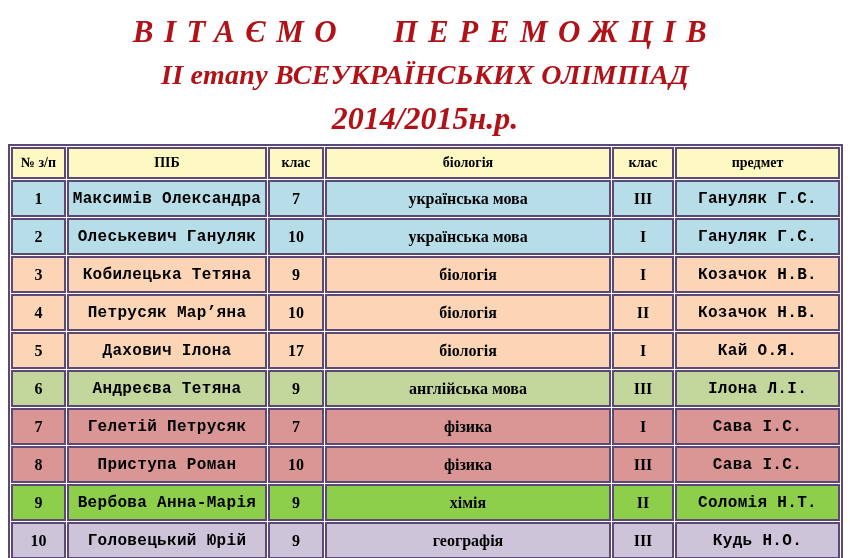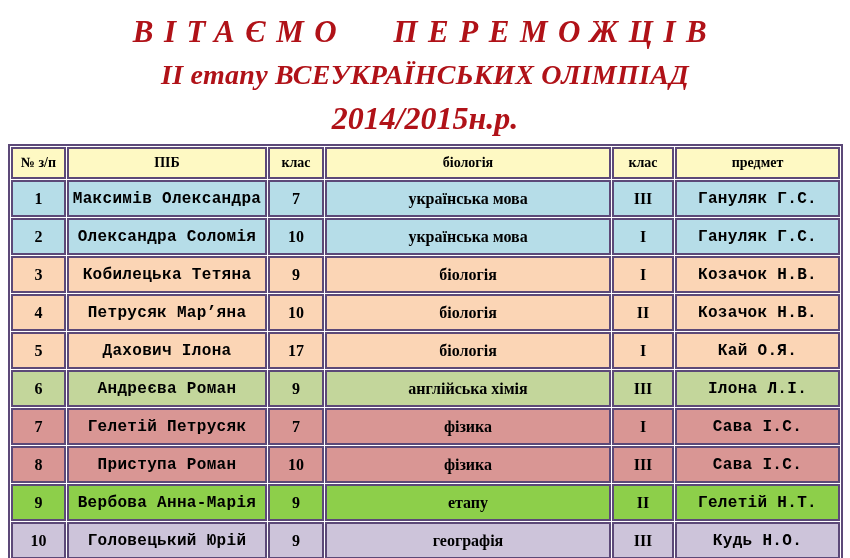--- a/index.html
+++ b/index.html
@@ -111,21 +111,21 @@
       <tr style="background-color: rgb(182, 221, 232);">
         <td class="cell-num">1</td>
         <td class="cell-name">Максимів Олександра</td>
         <td class="cell-grade">7</td>
         <td class="cell-subject">українська мова</td>
         <td class="cell-place">III</td>
         <td class="cell-teacher">Гануляк Г.С.</td>
       </tr>
       <tr style="background-color: rgb(182, 221, 232);">
         <td class="cell-num">2</td>
-        <td class="cell-name">Олександра Соломія</td>
+        <td class="cell-name">Олеськевич Гануляк</td>
         <td class="cell-grade">10</td>
         <td class="cell-subject">українська мова</td>
         <td class="cell-place">I</td>
         <td class="cell-teacher">Гануляк Г.С.</td>
       </tr>
       <tr style="background-color: rgb(251, 213, 181);">
         <td class="cell-num">3</td>
         <td class="cell-name">Кобилецька Тетяна</td>
         <td class="cell-grade">9</td>
         <td class="cell-subject">біологія</td>
@@ -143,23 +143,23 @@
       <tr style="background-color: rgb(251, 213, 181);">
         <td class="cell-num">5</td>
         <td class="cell-name">Дахович Ілона</td>
         <td class="cell-grade">17</td>
         <td class="cell-subject">біологія</td>
         <td class="cell-place">I</td>
         <td class="cell-teacher">Кай О.Я.</td>
       </tr>
       <tr style="background-color: rgb(195, 214, 155);">
         <td class="cell-num">6</td>
-        <td class="cell-name">Андреєва Роман</td>
+        <td class="cell-name">Андреєва Тетяна</td>
         <td class="cell-grade">9</td>
-        <td class="cell-subject">англійська хімія</td>
+        <td class="cell-subject">англійська мова</td>
         <td class="cell-place">III</td>
         <td class="cell-teacher">Ілона Л.І.</td>
       </tr>
       <tr style="background-color: rgb(217, 150, 148);">
         <td class="cell-num">7</td>
         <td class="cell-name">Гелетій Петрусяк</td>
         <td class="cell-grade">7</td>
         <td class="cell-subject">фізика</td>
         <td class="cell-place">I</td>
         <td class="cell-teacher">Сава І.С.</td>
@@ -169,23 +169,23 @@
         <td class="cell-name">Приступа Роман</td>
         <td class="cell-grade">10</td>
         <td class="cell-subject">фізика</td>
         <td class="cell-place">III</td>
         <td class="cell-teacher">Сава І.С.</td>
       </tr>
       <tr style="background-color: rgb(141, 207, 74);">
         <td class="cell-num">9</td>
         <td class="cell-name">Вербова Анна-Марія</td>
         <td class="cell-grade">9</td>
-        <td class="cell-subject">етапу</td>
+        <td class="cell-subject">хімія</td>
         <td class="cell-place">II</td>
-        <td class="cell-teacher">Гелетій Н.Т.</td>
+        <td class="cell-teacher">Соломія Н.Т.</td>
       </tr>
       <tr style="background-color: rgb(205, 196, 218);">
         <td class="cell-num">10</td>
         <td class="cell-name">Головецький Юрій</td>
         <td class="cell-grade">9</td>
         <td class="cell-subject">географія</td>
         <td class="cell-place">III</td>
         <td class="cell-teacher">Кудь Н.О.</td>
       </tr>
     </tbody>

